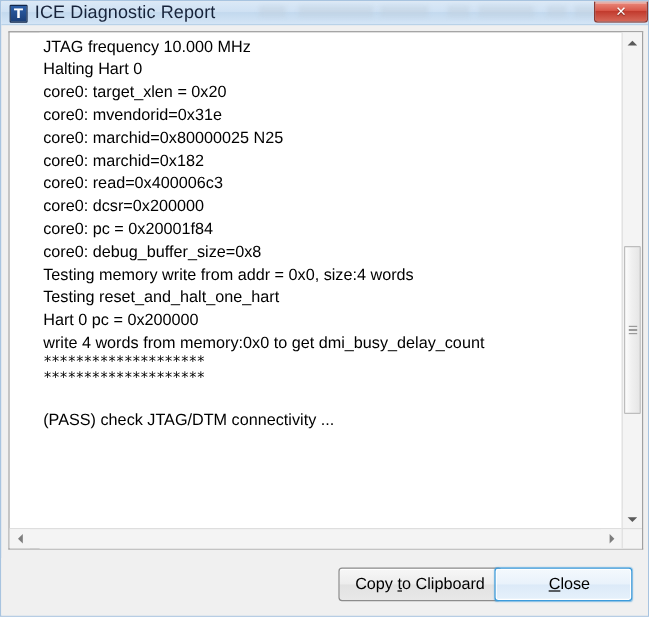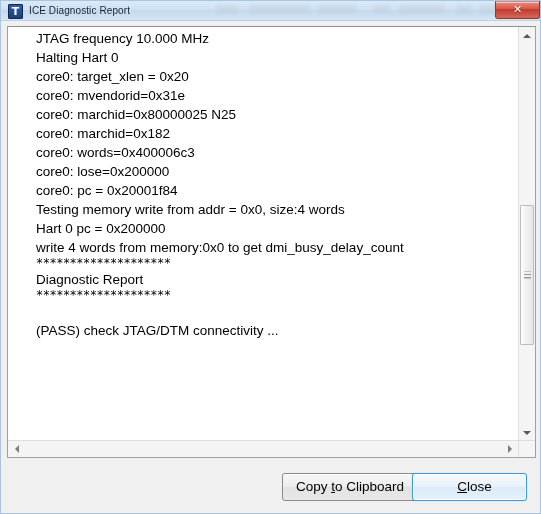--- a/index.html
+++ b/index.html
@@ -71,21 +71,21 @@
     text-align: center;
     font-family: "DejaVu Sans", sans-serif;
     font-weight: bold;
     font-size: 11px;
     color: #ffffff;
     line-height: 15px;
   }
   #title-text {
     position: absolute;
     left: 28px; top: 1px;
-    font-size: 10px;
+    font-size: 15px;
     line-height: 18px;
     color: #17233a;
     letter-spacing: .1px;
     white-space: nowrap;
   }
 
   #close-button {
     position: absolute;
     right: 2px; top: 0px;
     width: 45px; height: 18px;
@@ -334,28 +334,29 @@
   <div id="textedit">
 
     <div id="text-viewport">
       <div id="log-lines">
           <div class="log-line">JTAG frequency 10.000 MHz</div>
           <div class="log-line">Halting Hart 0</div>
           <div class="log-line">core0: target_xlen = 0x20</div>
           <div class="log-line">core0: mvendorid=0x31e</div>
           <div class="log-line">core0: marchid=0x80000025 N25</div>
           <div class="log-line">core0: marchid=0x182</div>
-          <div class="log-line">core0: words=0x400006c3</div>
-          <div class="log-line">core0: lose=0x200000</div>
+          <div class="log-line">core0: read=0x400006c3</div>
+          <div class="log-line">core0: dcsr=0x200000</div>
           <div class="log-line">core0: pc = 0x20001f84</div>
+          <div class="log-line">core0: debug_buffer_size=0x8</div>
           <div class="log-line">Testing memory write from addr = 0x0, size:4 words</div>
+          <div class="log-line">Testing reset_and_halt_one_hart</div>
           <div class="log-line">Hart 0 pc = 0x200000</div>
           <div class="log-line">write 4 words from memory:0x0 to get dmi_busy_delay_count</div>
           <div class="log-line stars">********************</div>
-          <div class="log-line">Diagnostic Report</div>
           <div class="log-line stars">********************</div>
           <div class="log-line"> </div>
           <div class="log-line">(PASS) check JTAG/DTM connectivity ...</div>
         </div>
     </div>
 
     <div id="vscroll">
       <div class="sb-arrow up">
         <div class="tri"></div>
       </div>

